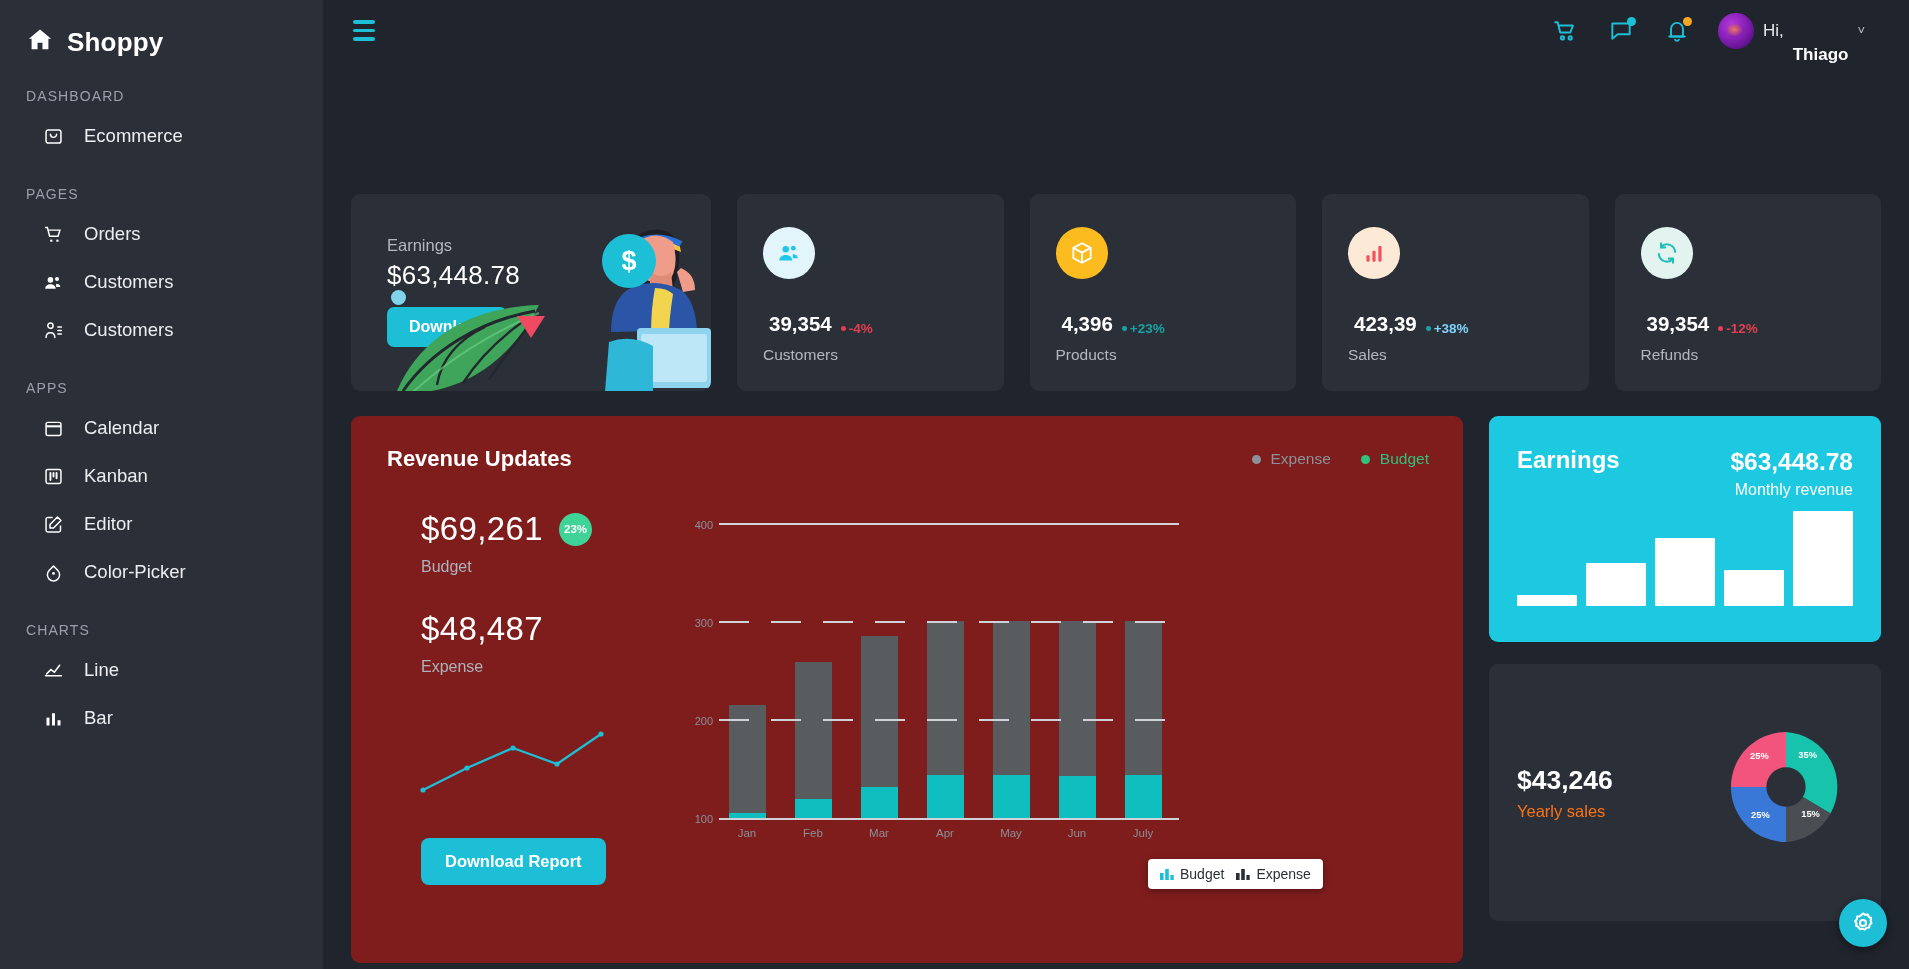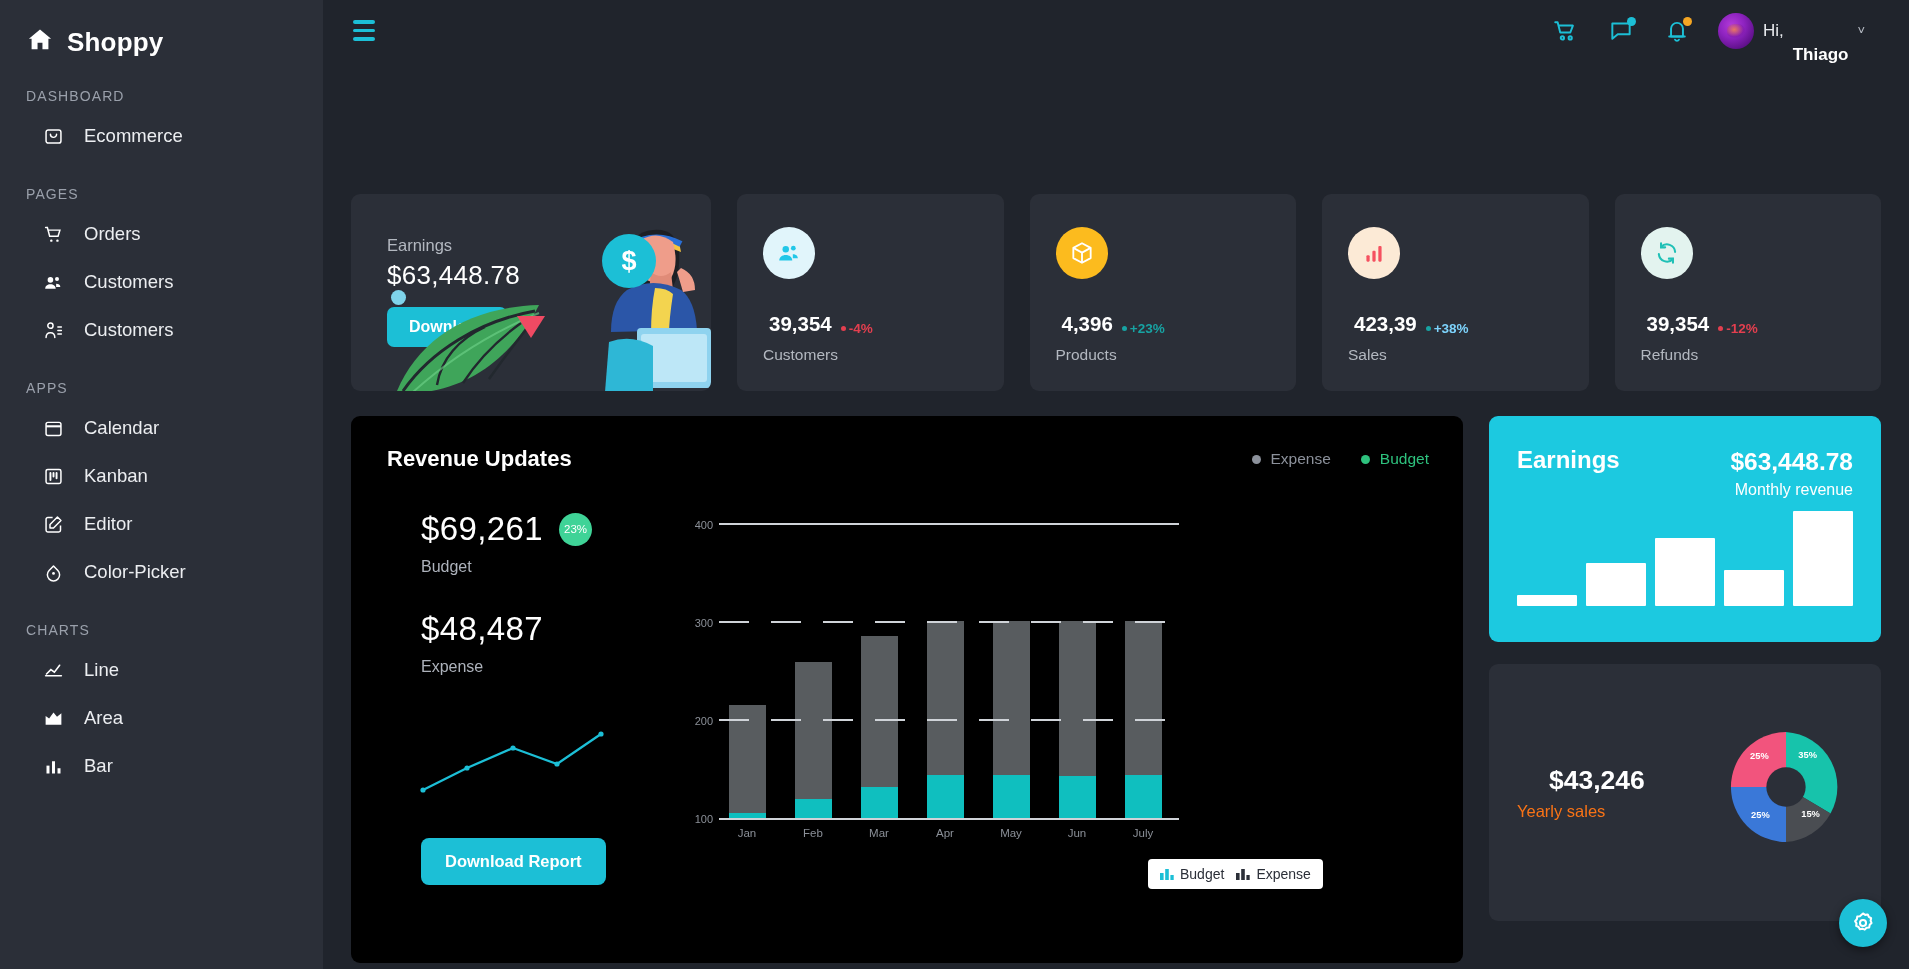--- a/index.html
+++ b/index.html
@@ -83,32 +83,32 @@
   }
   .stat-ico{ width:52px;height:52px;border-radius:50%; display:flex;align-items:center;justify-content:center;}
   .stat-ico svg{width:26px;height:26px;display:block;}
   .stat-val{ position:absolute; left:32px; bottom:55px; display:flex; align-items:baseline; gap:9px;}
   .stat-val .n{ font-size:20.5px; font-weight:bold; }
   .stat-val .pct{ font-size:13.5px; font-weight:bold; display:flex;align-items:center;gap:3px;}
   .pct .pdot{ width:5px;height:5px;border-radius:50%; display:inline-block;}
   .stat-name{ position:absolute; left:26px; bottom:27px; font-size:15.5px; color:#b3b8c0;}
   
   #lower{ display:flex; gap:26px; margin-top:25px; align-items:flex-start;}
-  #rev-card{ flex:1 1 auto; background:#000000; border-radius:9px; height:547px; position:relative; padding:30px 30px 0 24px;}
+  #rev-card{ flex:1 1 auto; background:#7f1d1d; border-radius:9px; height:547px; position:relative; padding:30px 30px 0 24px;}
   #rev-head{ display:flex; justify-content:space-between; align-items:center; padding:0 4px 0 12px;}
   #rev-title{ font-size:22px; font-weight:bold;}
   #rev-legend{ display:flex; gap:30px; font-size:15.5px;}
   .lg{ display:flex; align-items:center; gap:10px;}
   .lg i{ width:9px;height:9px;border-radius:50%; display:block;}
   #rev-body{ display:flex; margin-top:38px;}
   #rev-left{ width:300px; padding-left:46px;}
   .big-row{ display:flex; align-items:center; gap:16px;}
   .big-num{ font-size:33px; font-weight:500; letter-spacing:.4px;}
   .badge{ width:33px;height:33px;border-radius:50%; display:flex;align-items:center;justify-content:center;
-    font-size:11.5px; font-weight:normal; color:#fff;}
+    font-size:11.5px; font-weight:bold; color:#fff;}
   .sub{ font-size:16px; color:#adb2bb; margin-top:10px;}
   #spark{ margin-top:44px; margin-left:-4px;}
   #dlrep-btn{
     margin-top:34px; background:#1cbfd6; color:#fff; border:none; border-radius:8px;
     padding:14px 24px; font-size:16.5px; font-weight:bold; cursor:pointer;
     font-family:"Liberation Sans", sans-serif;
   }
   #rev-chart{ position:relative; flex:1 1 auto; margin-left:10px;}
   #tooltip-legend{
     position:absolute; left:463px; bottom:25px; background:#fff; border-radius:4px;
@@ -124,21 +124,21 @@
   #earn2 .t{ font-size:24px; font-weight:bold;}
   #earn2 .amt2{ position:absolute; right:28px; top:32px; text-align:right;}
   #earn2 .amt2 .v{ font-size:24.5px; font-weight:bold;}
   #earn2 .amt2 .s{ font-size:16px; margin-top:5px;}
   #earn2-bars{ position:absolute; left:28px; right:28px; bottom:36px; height:95px; display:flex; align-items:flex-end; gap:9px;}
   #earn2-bars div{ flex:1 1 0; background:#fff; border-radius:1px;}
   #sales-card{
     background:#2b2f38; border-radius:9px; height:257px; position:relative; padding:0 28px;
     display:flex; align-items:center; gap:16px;
   }
-  #sales-left .v{ font-size:26.5px; font-weight:bold;margin-left:32px;}
+  #sales-left .v{ font-size:26.5px; font-weight:bold;}
   #sales-left .s{ font-size:16.5px; color:#f97316; margin-top:6px;}
   #donut{ position:absolute; right:36px; top:64px; width:118px;height:118px;}
   #gear{
     position:absolute; right:22px; bottom:22px; width:48px;height:48px; border-radius:50%;
     background:#1cbfd6; display:flex; align-items:center; justify-content:center; cursor:pointer;
     box-shadow:0 3px 10px rgba(0,0,0,.45); z-index:20;
   }
   #gear svg{width:26px;height:26px;display:block;}
 </style>
 </head>
@@ -238,28 +238,20 @@
 
   <div class="nav-sect">CHARTS</div>
   <div class="nav-item">
     <span class="ic">
       <svg viewBox="0 0 24 24" fill="none" stroke="#fff" stroke-width="1.8" stroke-linecap="round">
           <path d="M3 18h18"></path>
           <path d="M4 16l5-5 4 3 6-8"></path>
         </svg>
     </span>
     <span>Line</span>
-  </div>
-  <div class="nav-item">
-    <span class="ic">
-      <svg viewBox="0 0 24 24" fill="#fff">
-          <path d="M3 19V9l4 3 5-7 4 5 5-4v13z"></path>
-        </svg>
-    </span>
-    <span>Area</span>
   </div>
   <div class="nav-item">
     <span class="ic">
       <svg viewBox="0 0 24 24" fill="#fff">
           <rect x="4" y="11" width="3.4" height="9"></rect>
           <rect x="10.3" y="6" width="3.4" height="14"></rect>
           <rect x="16.6" y="14" width="3.4" height="6"></rect>
         </svg>
     </span>
     <span>Bar</span>

